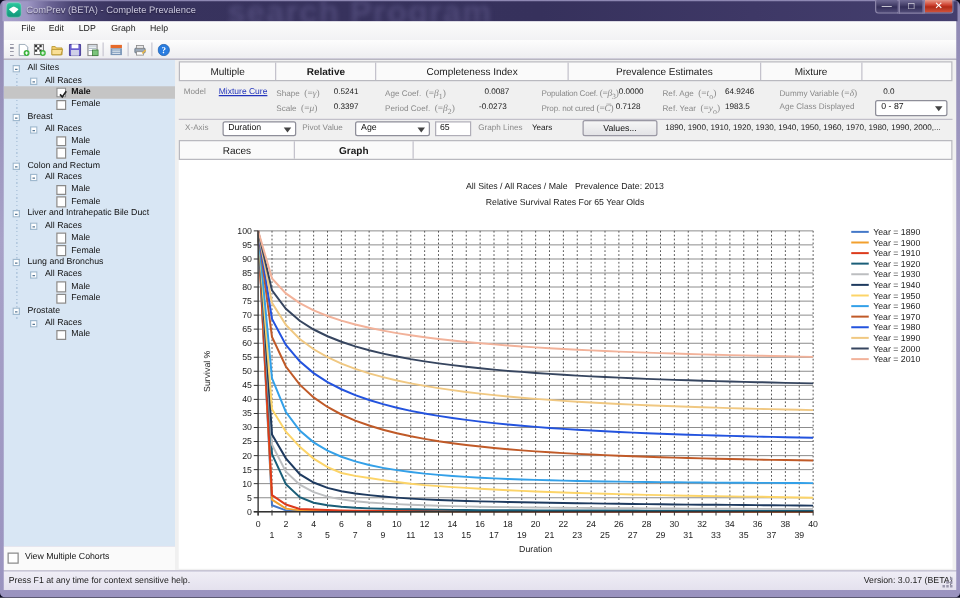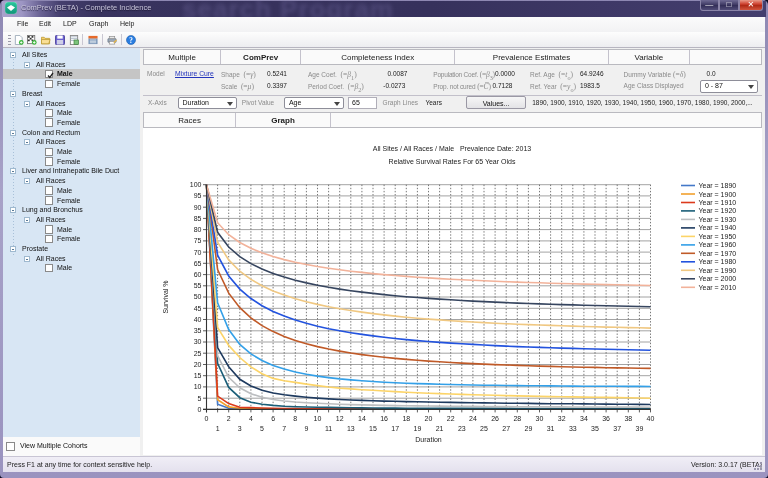--- a/index.html
+++ b/index.html
@@ -66,21 +66,21 @@
 .combo .ar{position:absolute;right:3px;top:4px;width:0;height:0;border-left:3px solid transparent;border-right:3px solid transparent;border-top:4px solid #444}
 .tbox{position:absolute;background:#fff;border:1px solid #b0aeb8;font-size:7px;color:#111}
 .btn{position:absolute;background:linear-gradient(180deg,#f6f6f6,#e3e3e6);border:1px solid #9a98a4;border-radius:2px;
  font-size:7px;color:#111;text-align:center}
 </style></head><body>
 <div id="frame"></div>
 <div id="titlebar">
  <div class="ghost">search Program</div>
 </div>
 <div id="appicon"></div>
-<div id="wtitle">ComPrev (BETA) - Complete Incidence</div>
+<div id="wtitle">ComPrev (BETA) - Complete Prevalence</div>
 <div class="wbtn min">
     <span>—</span>
   </div>
 <div class="wbtn max">
     <span>□</span>
   </div>
 <div class="wbtn close">
     <span>✕</span>
   </div>
 <div id="menubar">
@@ -237,24 +237,24 @@
       <div class="lbl" style="left:54px;">Male</div>
     </div>
 </div>
 <div id="vmc">
 <div class="cbx" style="position:absolute;left:3px;top:5px"></div>
 <div style="position:absolute;left:17px;top:4.5px;font-size:7px;color:#111;white-space:nowrap">View Multiple Cohorts</div>
 </div>
 <div id="rightbg"></div>
 <div class="tabstrip" style="left:143.3px;top:48.5px;width:618.7px;height:16.5px">
 <div class="tab" style="left:0.0px;width:76.7px;line-height:15.5px">Multiple</div>
-<div class="tab" style="left:76.7px;width:80.4px;line-height:15.5px"><b>ComPrev</b></div>
+<div class="tab" style="left:76.7px;width:80.4px;line-height:15.5px"><b>Relative</b></div>
 <div class="tab" style="left:157.1px;width:153.6px;line-height:15.5px">Completeness Index</div>
 <div class="tab" style="left:310.7px;width:154.0px;line-height:15.5px">Prevalence Estimates</div>
-<div class="tab" style="left:464.7px;width:80.7px;line-height:15.5px">Variable</div>
+<div class="tab" style="left:464.7px;width:80.7px;line-height:15.5px">Mixture</div>
 </div>
 <div class="tg abs" style="left:147px;top:69.5px;">Model</div>
 <div class="abs" style="left:175px;top:69.5px;font-size:6.8px;color:#2233bb;text-decoration:underline;white-space:nowrap">Mixture Cure</div>
 <div class="tg abs" style="left:221px;top:69.5px;">Shape&nbsp; <span class="m">(=<i>γ</i>)</span></div>
 <div class="tg abs" style="left:221px;top:81.8px;">Scale&nbsp; <span class="m">(=<i>μ</i>)</span></div>
 <div class="t8 abs" style="left:267px;top:69.5px;">0.5241</div>
 <div class="t8 abs" style="left:267px;top:81.8px;">0.3397</div>
 <div class="tg abs" style="left:308px;top:69.5px;">Age Coef.&nbsp; <span class="m">(=<i>β</i><sub>1</sub>)</span></div>
 <div class="tg abs" style="left:308px;top:81.8px;">Period Coef.&nbsp; <span class="m">(=<i>β</i><sub>2</sub>)</span></div>
 <div class="t8 abs" style="left:387.5px;top:69.5px;">0.0087</div>

